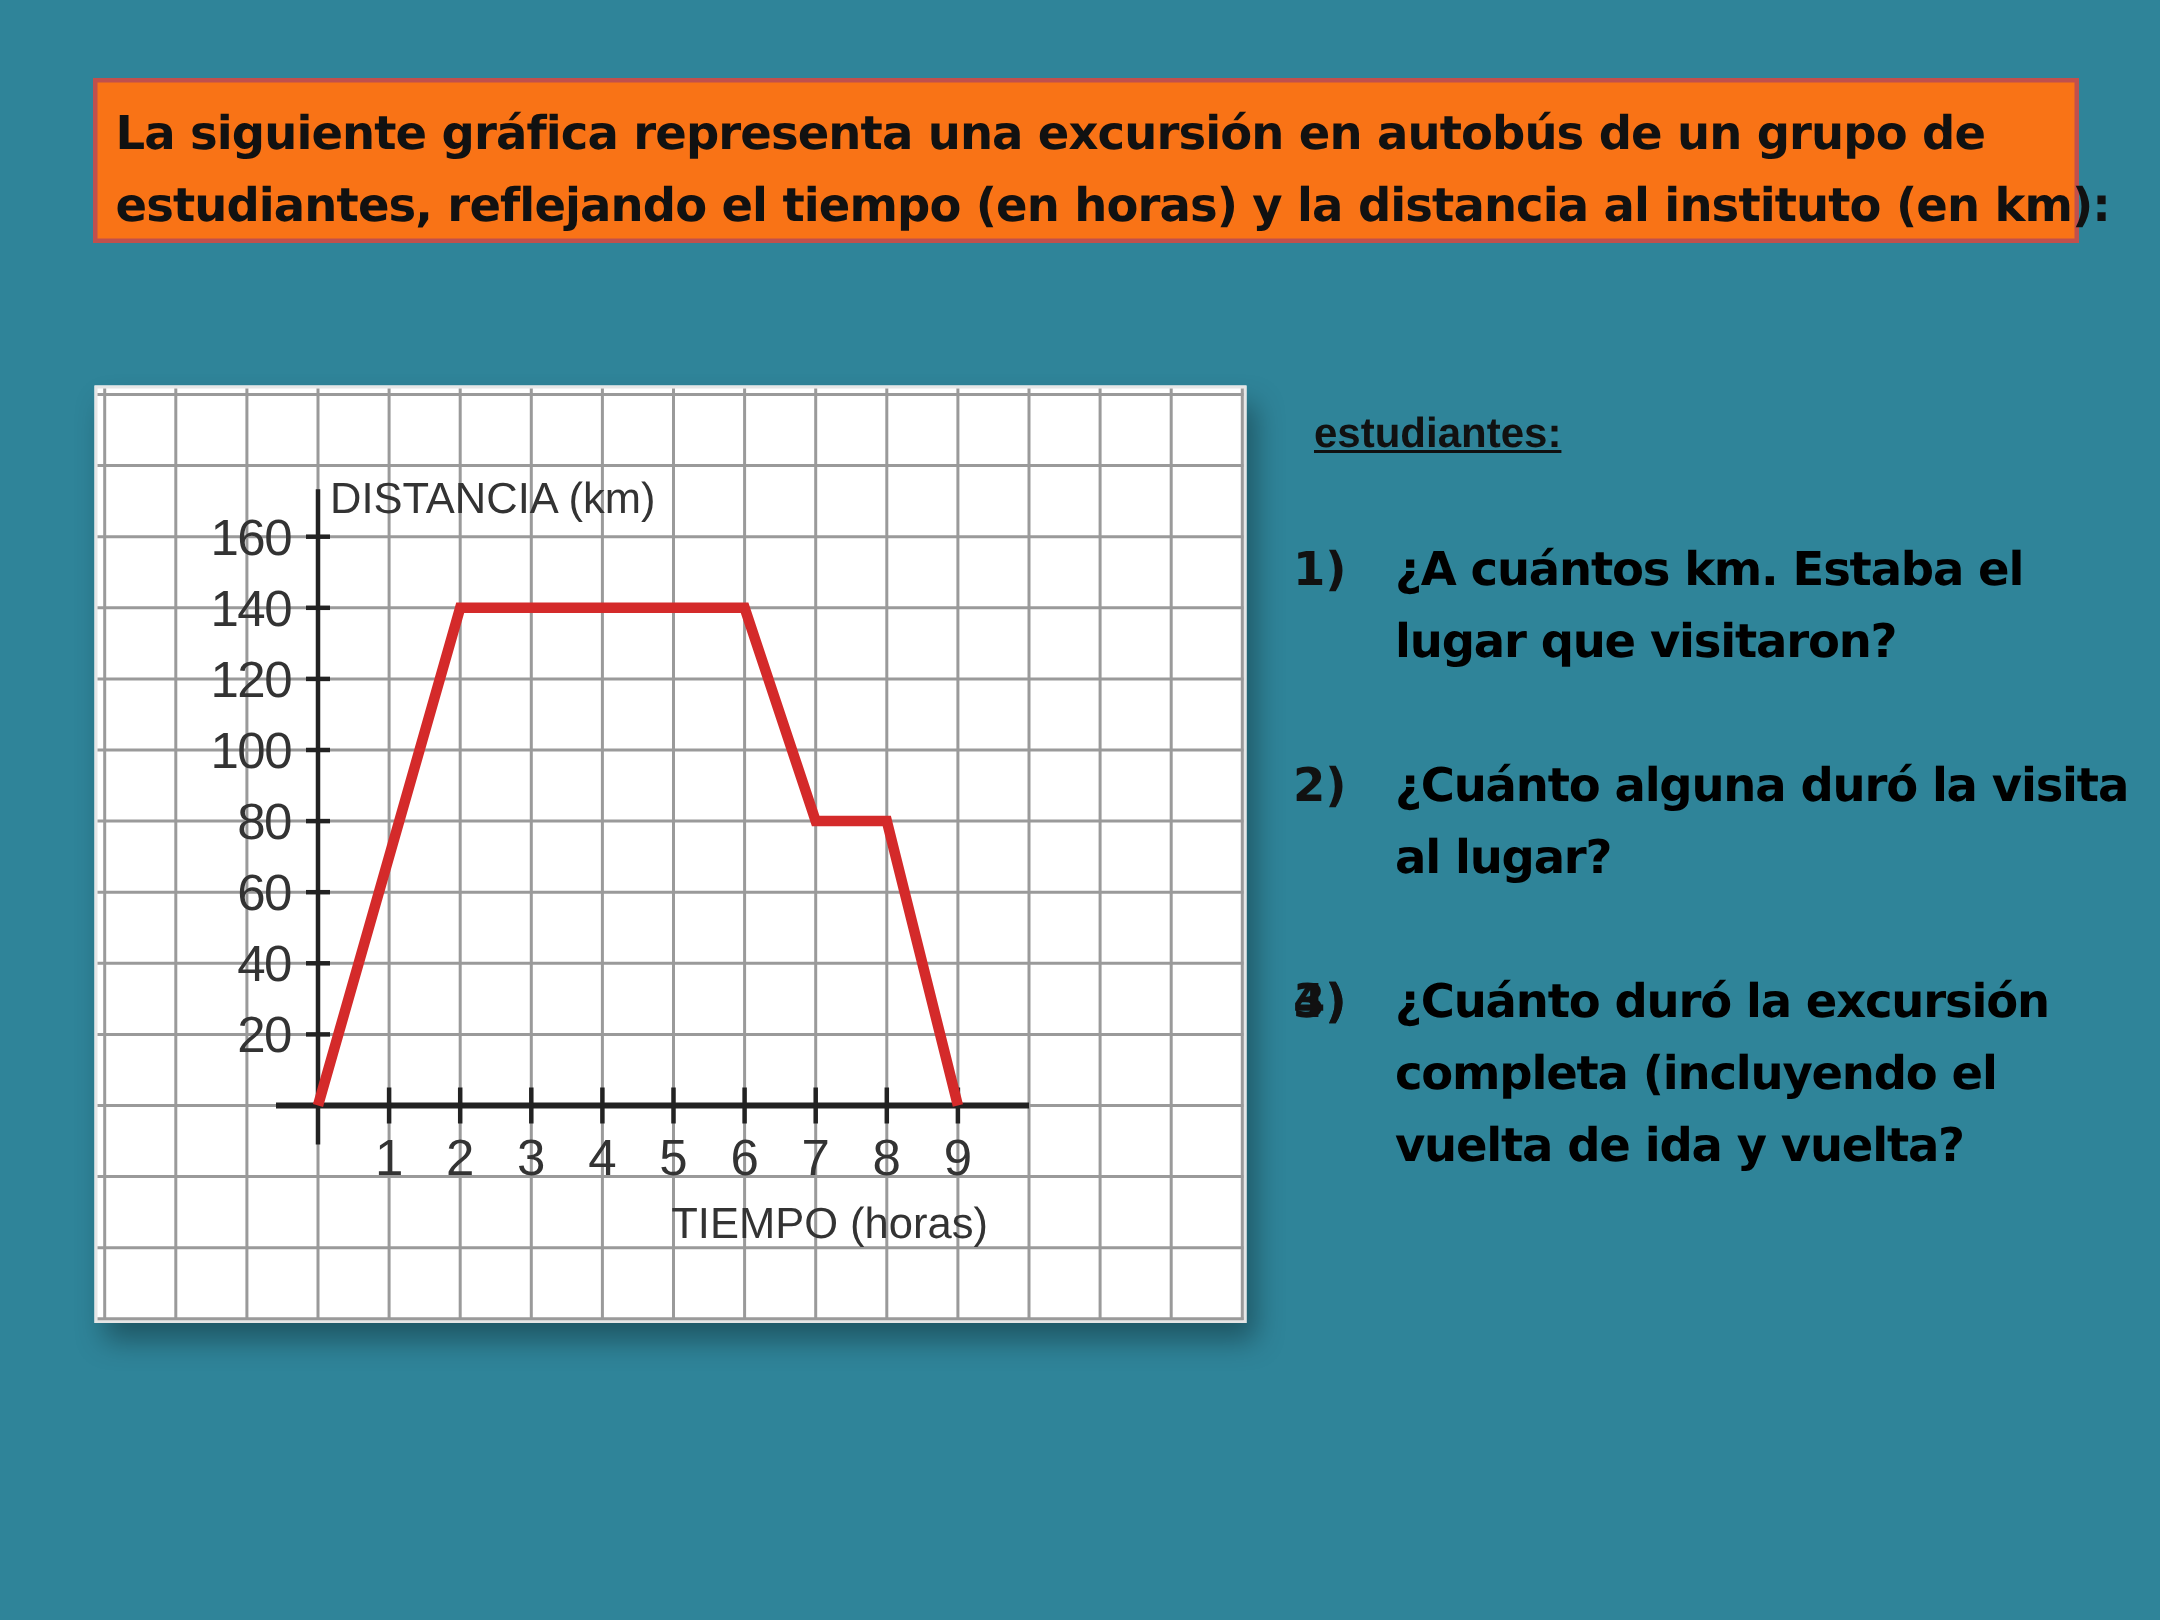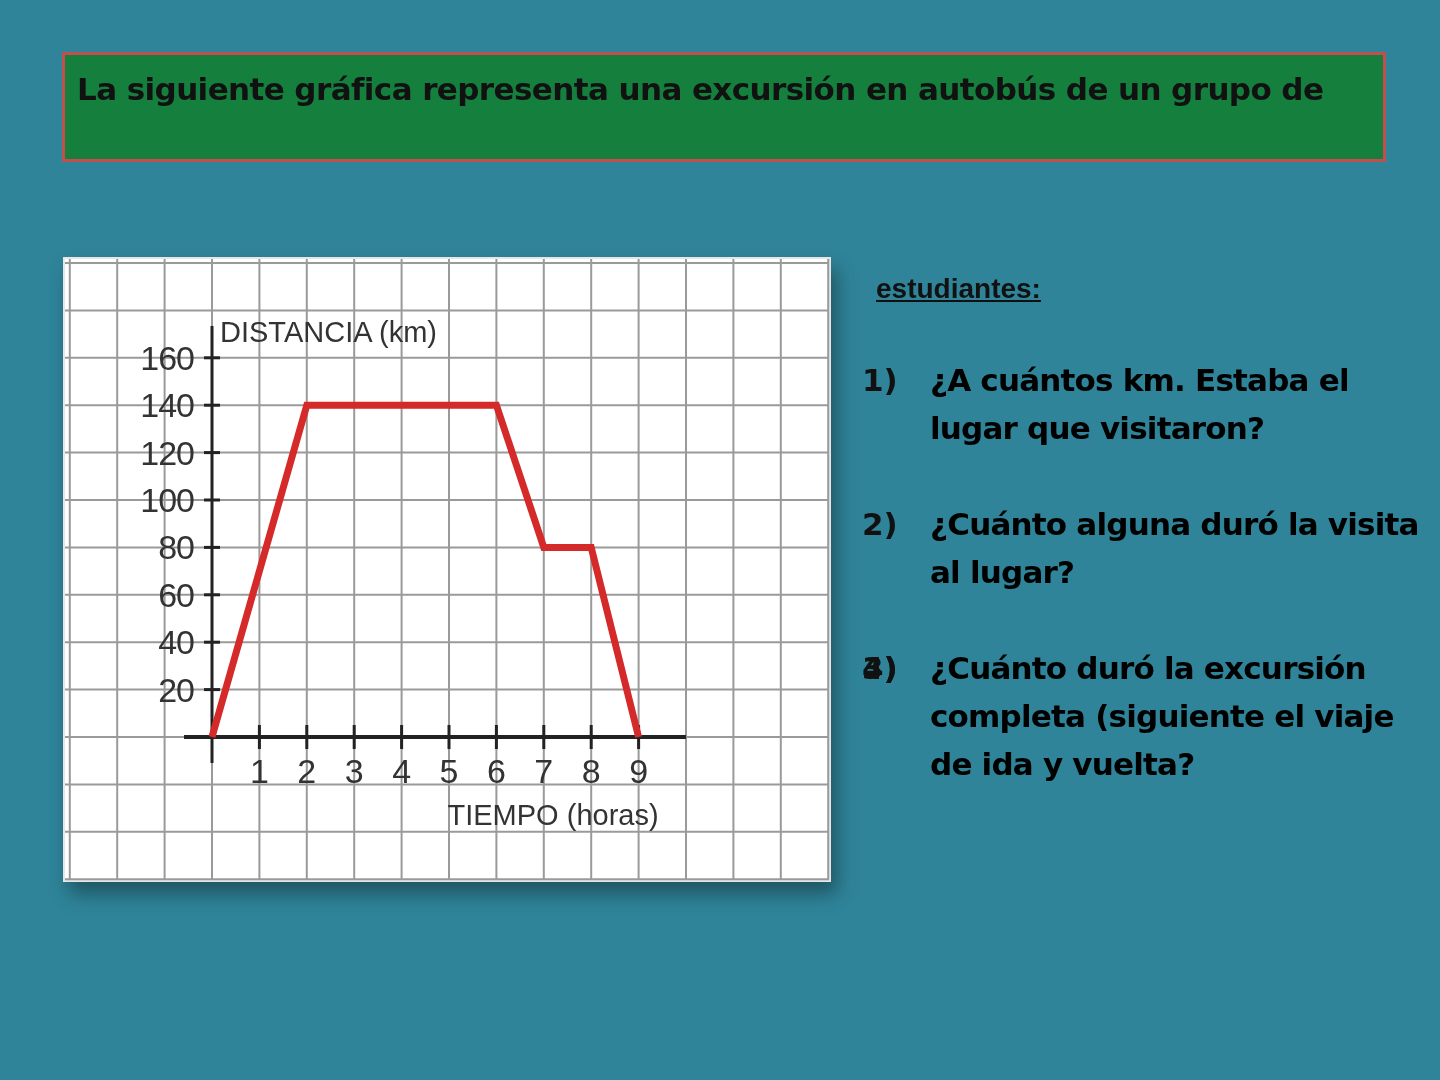--- a/index.html
+++ b/index.html
@@ -4,21 +4,21 @@
 <style>
   html, body { margin:0; padding:0; }
   body {
     width:1440px; height:1080px; overflow:hidden;
     background:#2f8499;
     font-family:"Liberation Sans", sans-serif;
     position:relative;
   }
   .title-box {
     position:absolute; left:62px; top:52px; width:1324px; height:110px;
-    background:#15803d; border:3px solid #c0504d; box-sizing:border-box;
+    background:#f97316; border:3px solid #c0504d; box-sizing:border-box;
     padding:10px 12px 0 12px;
   }
   .title-text {
     font-family:"DejaVu Sans", sans-serif; font-weight:bold;
     font-size:31px; line-height:48px; color:#111; letter-spacing:-0.6px;
     margin:0; white-space:nowrap;
   }
   .chart-card {
     position:absolute; left:63px; top:257px; width:768px; height:625px;
     background:#ffffff; box-shadow:6px 12px 18px rgba(0,0,0,0.35);
@@ -41,20 +41,21 @@
     font-family:"DejaVu Sans", sans-serif; font-weight:bold; font-size:31px; line-height:48px; color:#000000;
     letter-spacing:-0.8px;
   }
   .axis-text { font-family:"Liberation Sans", sans-serif; fill:#333; }
 </style>
 </head>
 <body>
 
 <div class="title-box">
   <p class="title-text">La siguiente gráfica representa una excursión en autobús de un grupo de</p>
+  <p class="title-text">estudiantes, reflejando el tiempo (en horas) y la distancia al instituto (en km):</p>
 </div>
 
 <div class="chart-card">
   <svg id="chart-svg" width="768" height="625" viewBox="0 0 768 625">
     <g id="grid">
         <line x1="6.800000000000011" y1="2" x2="6.800000000000011" y2="623" stroke="#9a9a9a" stroke-width="2"></line>
         <line x1="54.2" y1="2" x2="54.2" y2="623" stroke="#9a9a9a" stroke-width="2"></line>
         <line x1="101.6" y1="2" x2="101.6" y2="623" stroke="#9a9a9a" stroke-width="2"></line>
         <line x1="149" y1="2" x2="149" y2="623" stroke="#9a9a9a" stroke-width="2"></line>
         <line x1="196.4" y1="2" x2="196.4" y2="623" stroke="#9a9a9a" stroke-width="2"></line>
@@ -145,15 +146,15 @@
   </li>
   <li class="q-item">
     <span class="q-num">2)</span>
     <div class="q-text">¿Cuánto alguna duró la visita al lugar?</div>
   </li>
   <li class="q-item">
     <span class="q-num">3)</span>
   </li>
   <li class="q-item">
     <span class="q-num">4)</span>
-    <div class="q-text">¿Cuánto duró la excursión completa (siguiente el viaje de ida y vuelta?</div>
+    <div class="q-text">¿Cuánto duró la excursión completa (incluyendo el vuelta de ida y vuelta?</div>
   </li>
 </ul>
 
 </body></html>

